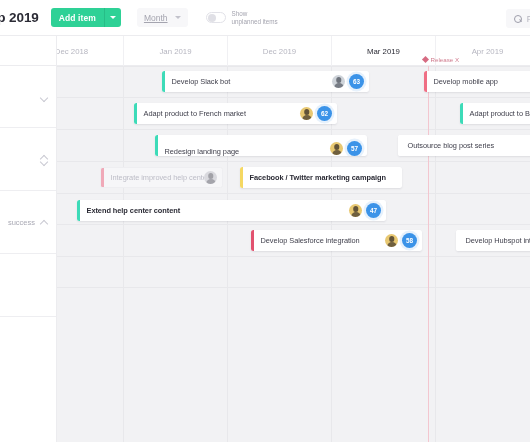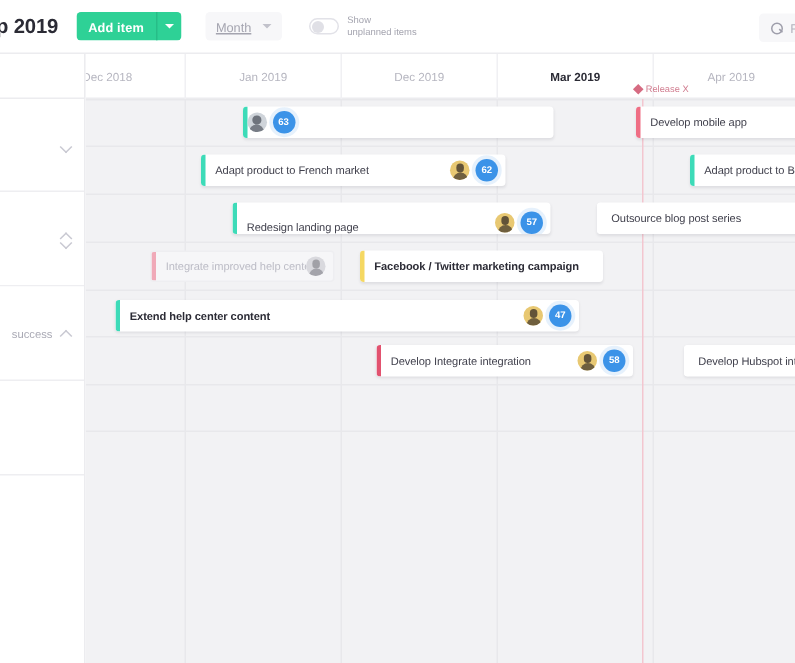--- a/index.html
+++ b/index.html
@@ -99,21 +99,21 @@
   }
   .months {
     position: absolute; left: 0; top: 0; width: 473px; height: 30px;
     background: #ffffff; border-bottom: 1px solid #ececef; z-index: 4;
   }
   .month-cell {
     position: absolute; top: 0; height: 30px;
     display: flex; align-items: center; justify-content: center;
     font-size: 7.8px; color: #b6b6c0; border-right: 1px solid #f0f0f3;
   }
-  .month-cell.current { color: #2b2b35; font-weight: bold; }
+  .month-cell.current { color: #2b2b35; font-weight: normal; }
 
   .grid-col {
     position: absolute; top: 30px; height: 376px;
     border-right: 1px solid #e8e8eb;
   }
   .row-line { position: absolute; left: 0; width: 473px; border-bottom: 1px solid #e8e8eb; }
 
   
   .release-line {
     position: absolute; top: 30px; width: 1px; height: 376px;
@@ -251,20 +251,21 @@
 
     <div class="release-line" style="left:371px;"></div>
     <div class="release-flag" style="left:366px; top:20px;">
       <span class="release-diamond"></span>
       <span class="release-text">Release X</span>
     </div>
 
     <div id="bars-layer">
         <div class="bar" style="left: 105px; top: 35px; width: 207px;">
           <div class="bar-edge" style="background: rgb(61, 219, 184);"></div>
+          <div class="bar-title">Develop Slack bot</div>
           <div class="bar-right">
             <div class="avatar a1"></div>
             <div class="score">63</div>
           </div>
         </div>
         <div class="bar" style="left: 367px; top: 35px; width: 163px;">
           <div class="bar-edge" style="background: rgb(239, 110, 132);"></div>
           <div class="bar-title">Develop mobile app</div>
           <div class="bar-right"></div>
         </div>
@@ -308,21 +309,21 @@
         <div class="bar bold" style="left: 20px; top: 164px; width: 309px;">
           <div class="bar-edge" style="background: rgb(61, 219, 184);"></div>
           <div class="bar-title">Extend help center content</div>
           <div class="bar-right">
             <div class="avatar a2"></div>
             <div class="score">47</div>
           </div>
         </div>
         <div class="bar" style="left: 194px; top: 194px; width: 171px;">
           <div class="bar-edge" style="background: rgb(226, 82, 111);"></div>
-          <div class="bar-title">Develop Integrate integration</div>
+          <div class="bar-title">Develop Salesforce integration</div>
           <div class="bar-right">
             <div class="avatar a2"></div>
             <div class="score">58</div>
           </div>
         </div>
         <div class="bar" style="left: 399px; top: 194px; width: 131px;">
           <div class="bar-edge" style="background: rgb(255, 255, 255);"></div>
           <div class="bar-title">Develop Hubspot inte</div>
           <div class="bar-right"></div>
         </div>

